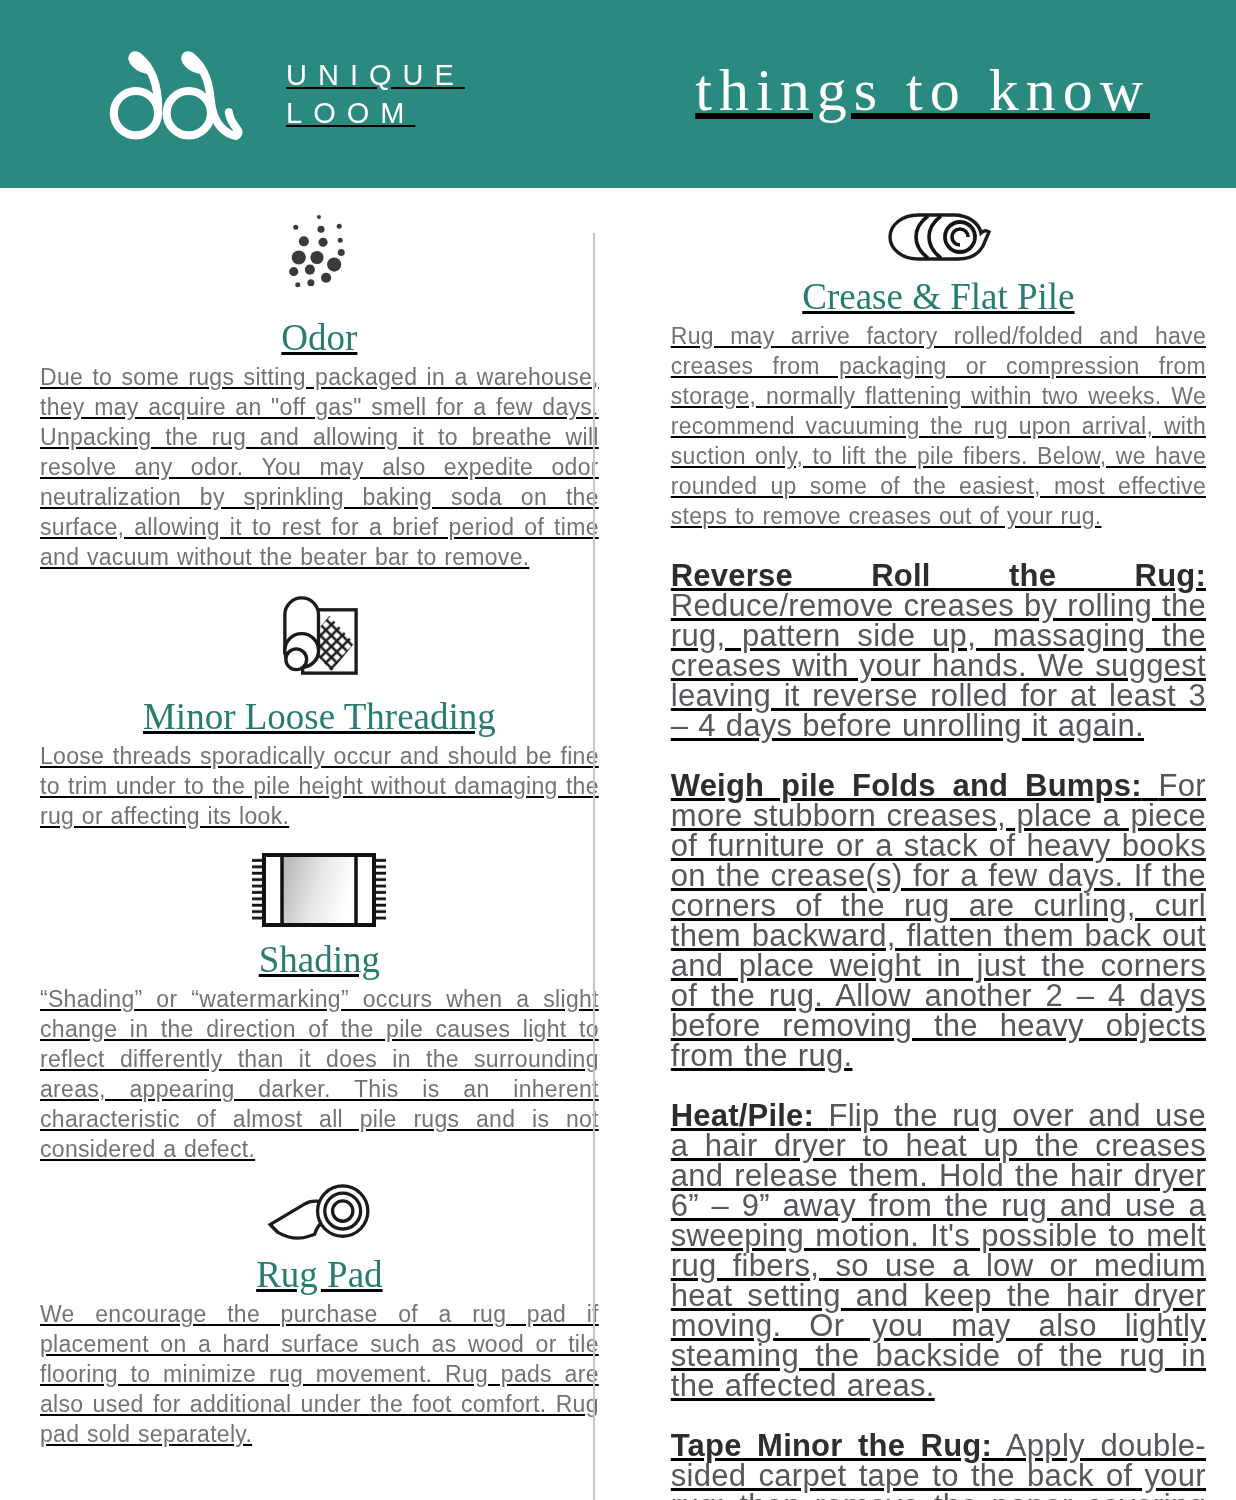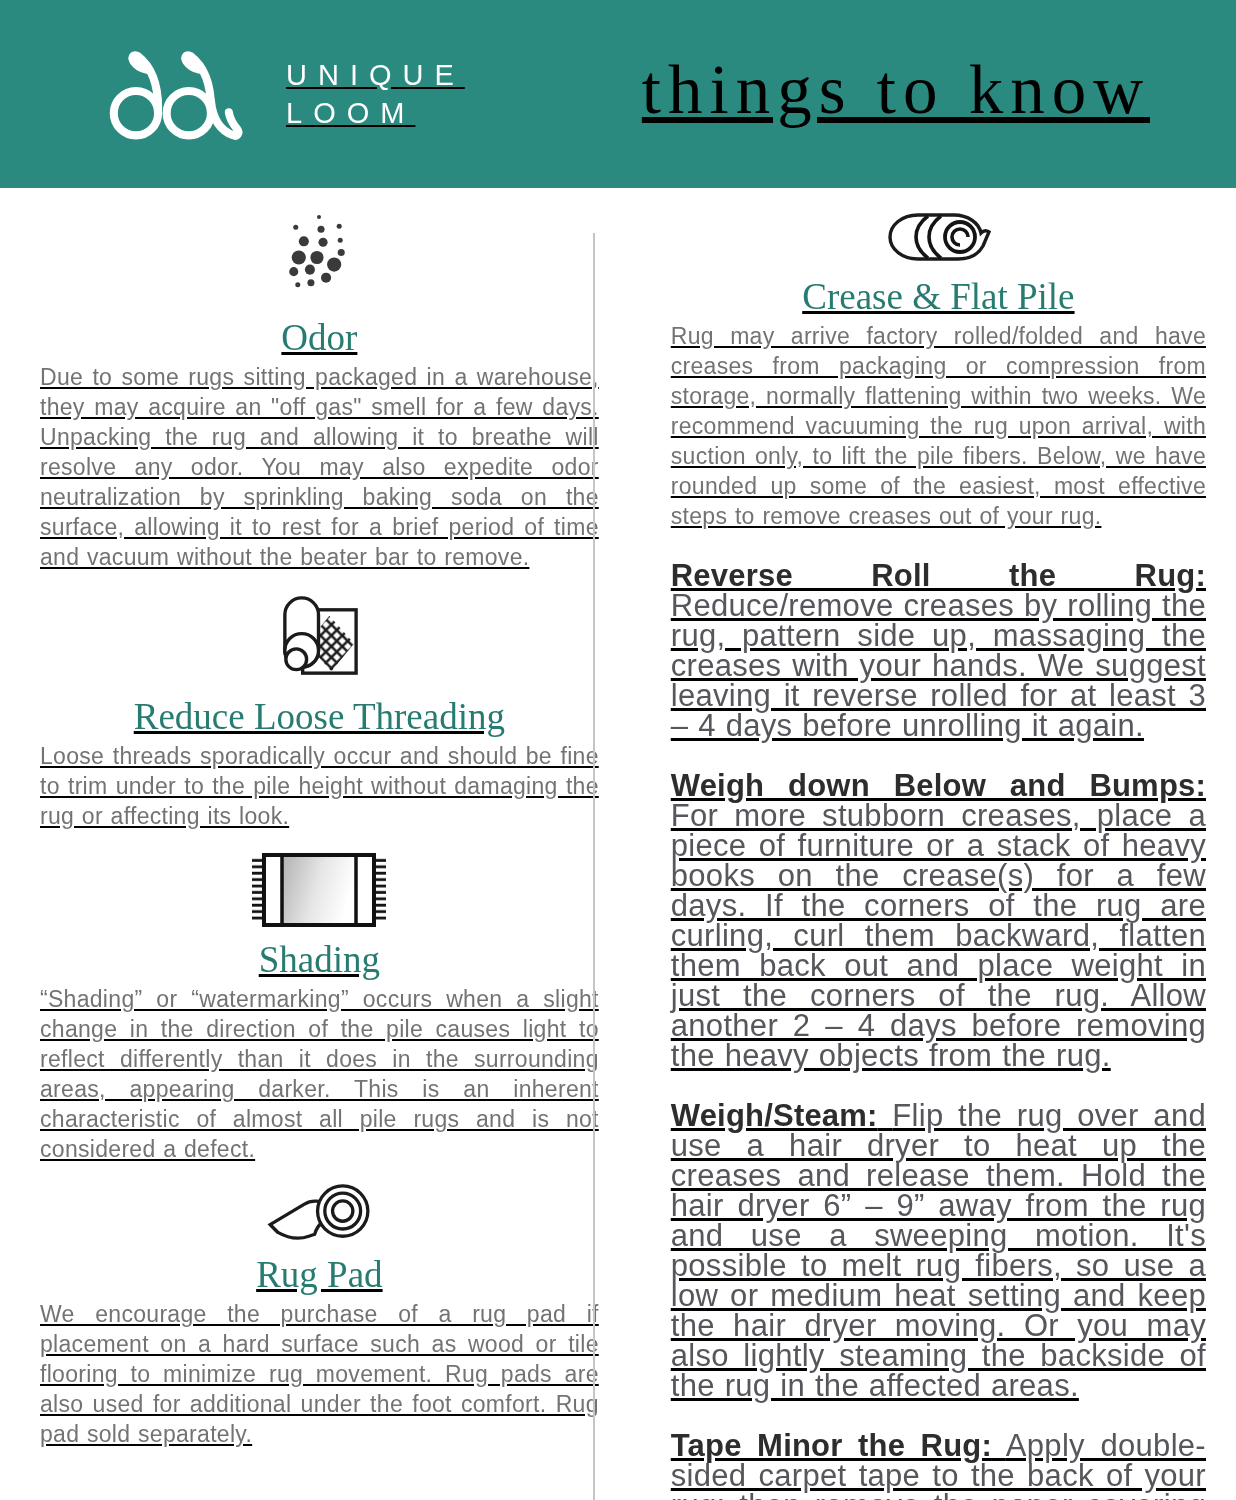--- a/index.html
+++ b/index.html
@@ -15,21 +15,21 @@
     height:188px; background:#2b8a80; display:flex; align-items:center;
   }
   .brand { display:flex; align-items:center; margin-left:100px; }
   .logo-svg { width:152px; height:98px; display:block; }
   .brand-text {
     margin-left:34px; color:#ffffff; font-size:29px; letter-spacing:11px;
     line-height:38px; font-weight:400;
   }
   .doc-title {
     font-family:"Liberation Serif", serif; font-weight:400;
-    color:#000000; font-size:69px; letter-spacing:7px;
+    color:#ffffff; font-size:60px; letter-spacing:7px;
     margin-left:auto; margin-right:86px; padding-bottom:8px; white-space:nowrap;
   }
   
   .divider {
     position:absolute; left:593px; top:233px; width:2px; height:1267px;
     background:#c3c5c7;
   }
   .columns { display:flex; }
   .col-left  { width:638px; padding:23px 28px 0 40px; }
   .col-right { width:620px; padding:20px 30px 0 44px; }
@@ -112,21 +112,21 @@
                 <path d="M0,11 L11,0 M0,0 L11,11" stroke="#1b1b1b" stroke-width="2.6" fill="none"></path>
               </pattern>
             </defs>
             <rect class="icon-stroke" x="26" y="18" width="54" height="64"></rect>
             <polygon points="53,24 78,52 55,80 30,52" fill="url(#xh)"></polygon>
             <rect class="icon-stroke" x="8" y="6" width="34" height="70" rx="17"></rect>
             <circle class="icon-stroke" cx="25" cy="59" r="17"></circle>
             <circle class="icon-stroke" cx="19.5" cy="68" r="10.5"></circle>
           </svg>
         </div>
-        <h2 class="sec-heading">Reduce Loose Threading</h2>
+        <h2 class="sec-heading">Minor Loose Threading</h2>
         <p class="body-text">Loose threads sporadically occur and should be fine to trim under to the pile height without damaging the rug or affecting its look.</p>
       </div>
 
       <div class="section">
         <div class="icon-row">
           <svg width="134" height="78" viewBox="0 0 134 78">
             <defs>
               <linearGradient id="sh" x1="0" y1="0" x2="1" y2="0.25">
                 <stop offset="0%" stop-color="#b2b2b2"></stop>
                 <stop offset="55%" stop-color="#e6e6e6"></stop>
@@ -174,24 +174,24 @@
             <path d="M 84,29 A 8,8 0 1 0 76,37" stroke="#141414" stroke-width="3.6" fill="none"></path>
           </svg>
         </div>
         <h2 class="sec-heading">Crease &amp; Flat Pile</h2>
         <p class="body-text">Rug may arrive factory rolled/folded and have creases from packaging or compression from storage, normally flattening within two weeks. We recommend vacuuming the rug upon arrival, with suction only, to lift the pile fibers. Below, we have rounded up some of the easiest, most effective steps to remove creases out of your rug.</p>
       </div>
 
       <p class="tip"><span class="tip-label">Reverse Roll the Rug:</span>
         <span>Reduce/remove creases by rolling the rug, pattern side up, massaging the creases with your hands. We suggest leaving it reverse rolled for at least 3 – 4 days before unrolling it again.</span></p>
 
-      <p class="tip"><span class="tip-label">Weigh down Below and Bumps:</span>
+      <p class="tip"><span class="tip-label">Weigh pile Folds and Bumps:</span>
         <span>For more stubborn creases, place a piece of furniture or a stack of heavy books on the crease(s) for a few days. If the corners of the rug are curling, curl them backward, flatten them back out and place weight in just the corners of the rug. Allow another 2 – 4 days before removing the heavy objects from the rug.</span></p>
 
-      <p class="tip"><span class="tip-label">Weigh/Steam:</span>
+      <p class="tip"><span class="tip-label">Heat/Pile:</span>
         <span>Flip the rug over and use a hair dryer to heat up the creases and release them. Hold the hair dryer 6” – 9” away from the rug and use a sweeping motion. It's possible to melt rug fibers, so use a low or medium heat setting and keep the hair dryer moving. Or you may also lightly steaming the backside of the rug in the affected areas.</span></p>
 
       <p class="tip"><span class="tip-label">Tape Minor the Rug:</span>
         <span>Apply double-sided carpet tape to the back of your rug; then remove the paper covering the adhesive and smooth the rug over the floor. Press the tape down firmly, smoothing it as you go. Carpet tape works on hard floors and on existing wall-to-wall carpet, holding your rug in place. If you have laminate flooring, purchase a less adhesive double-sided tape to prevent the laminate from buckling or otherwise being damaged.</span></p>
 
     </div>
   </div>
 </div>
 
 </body></html>

